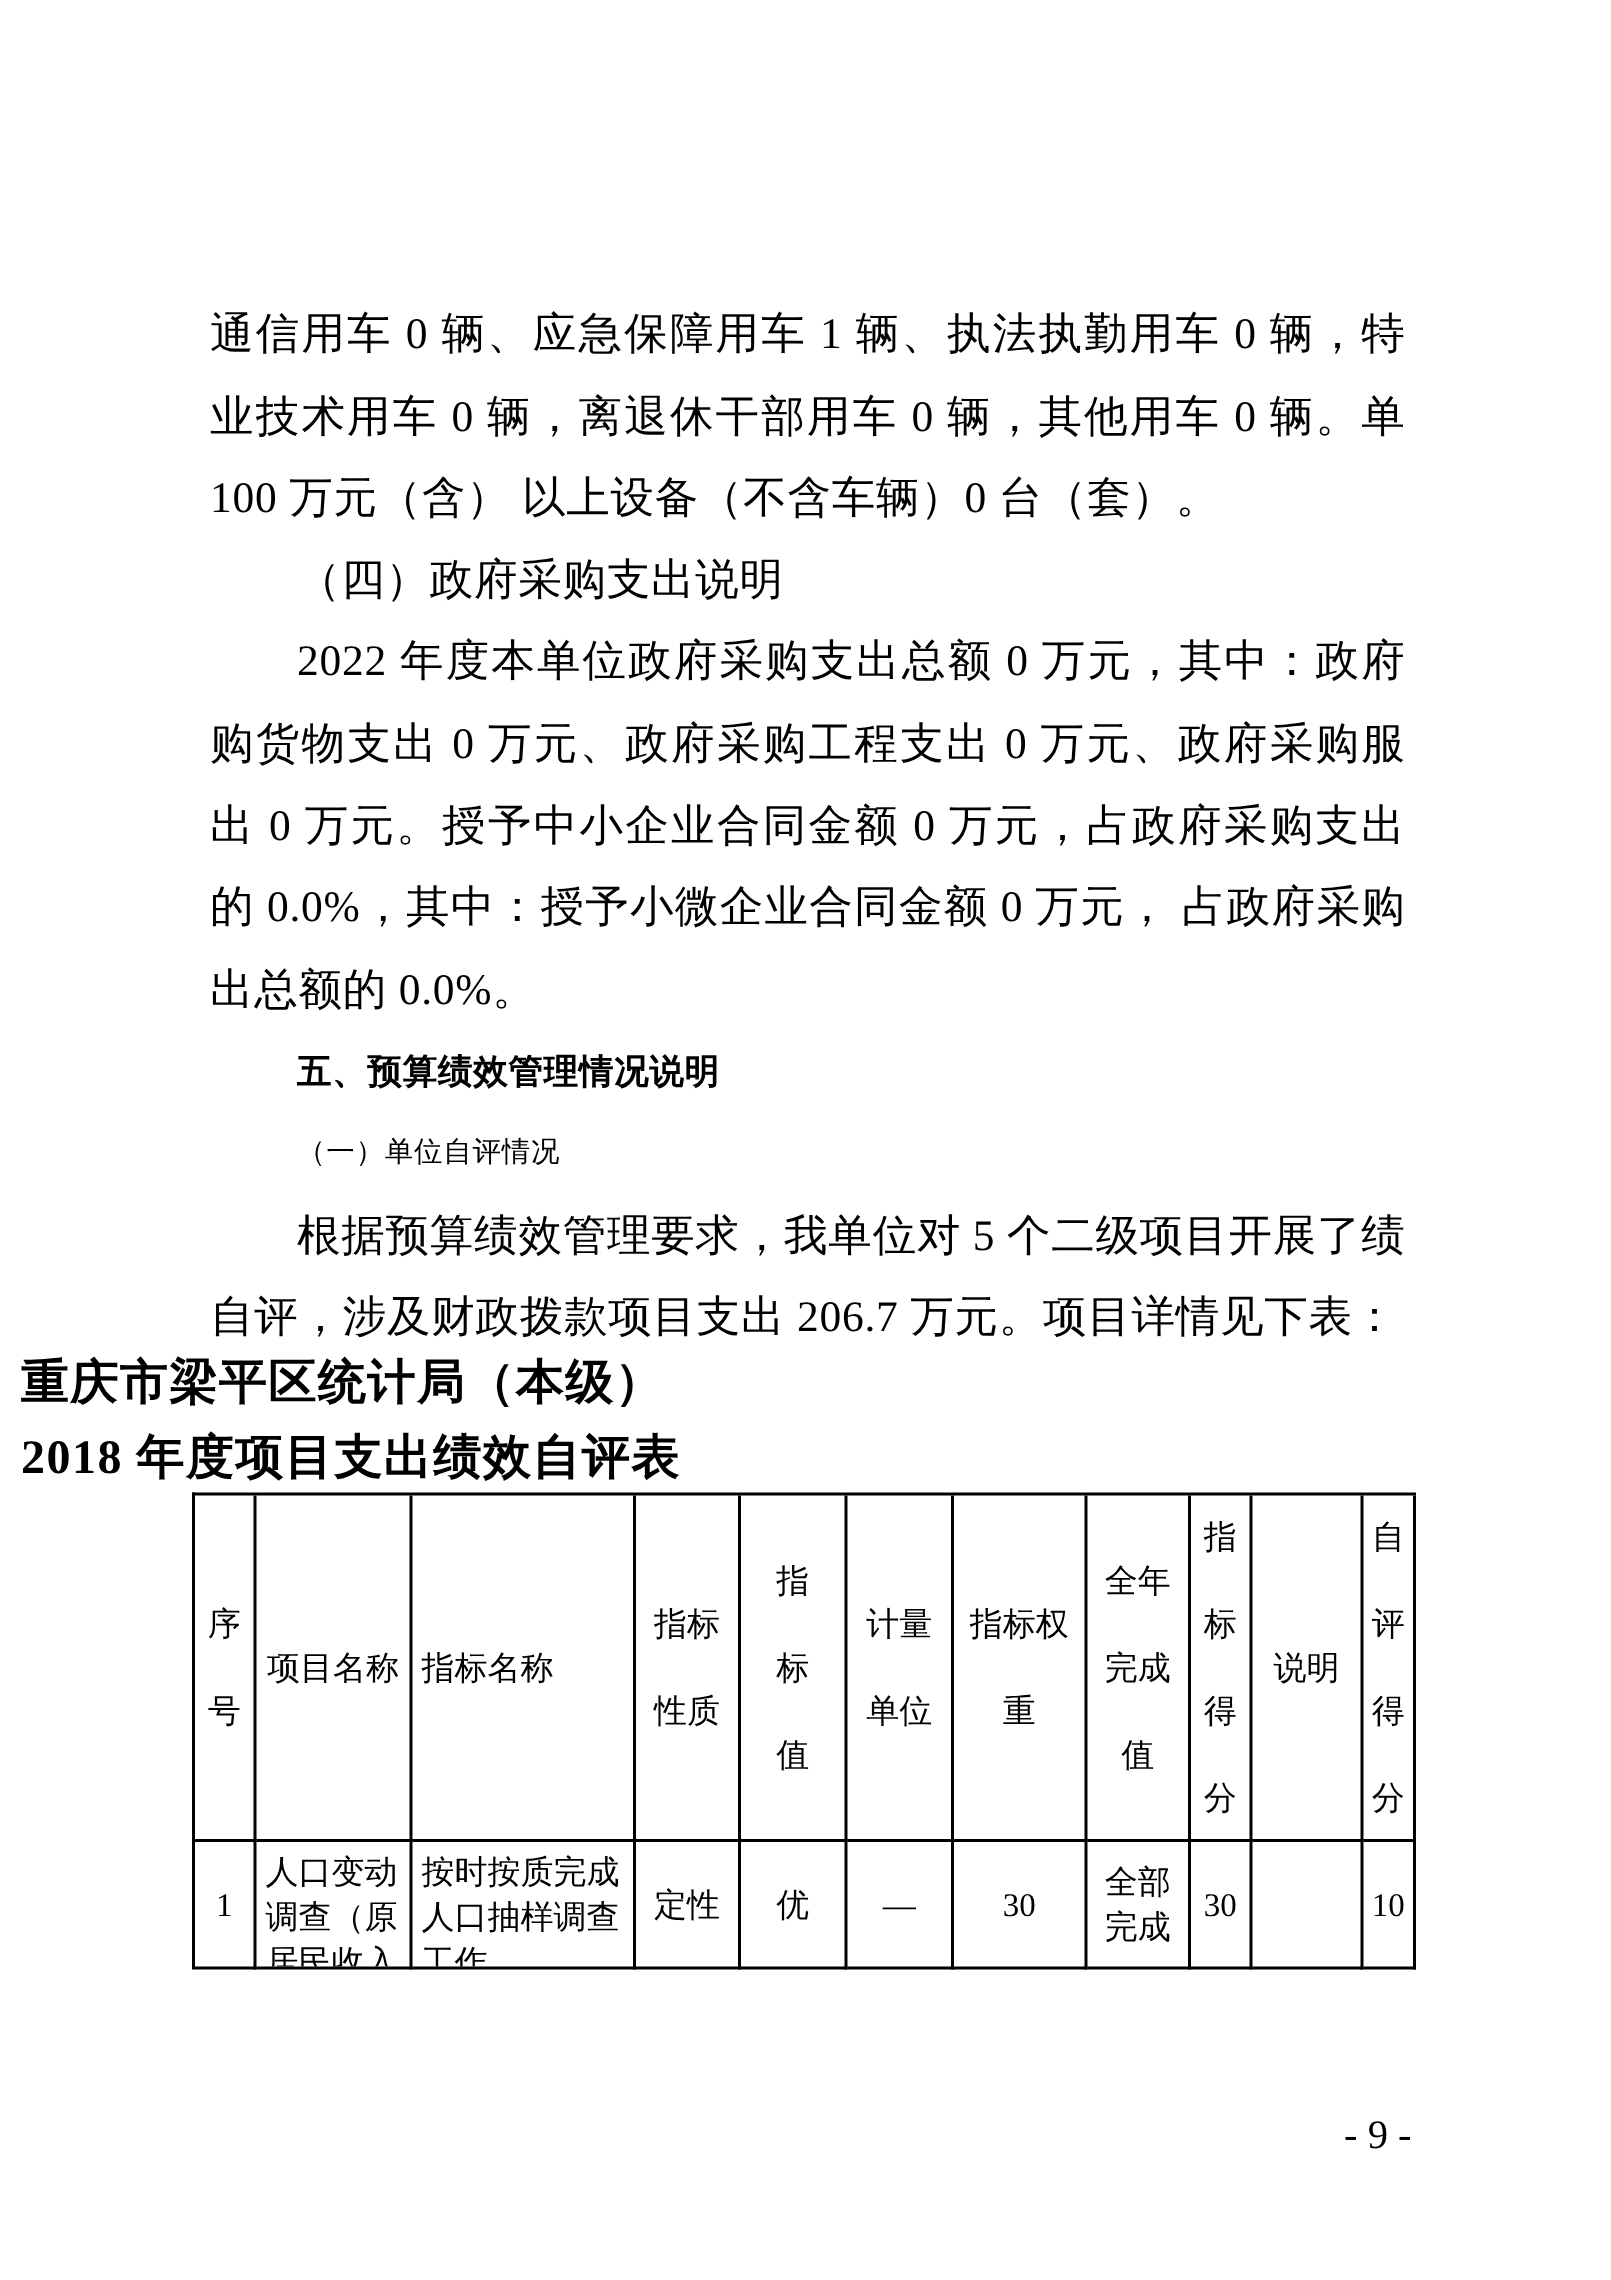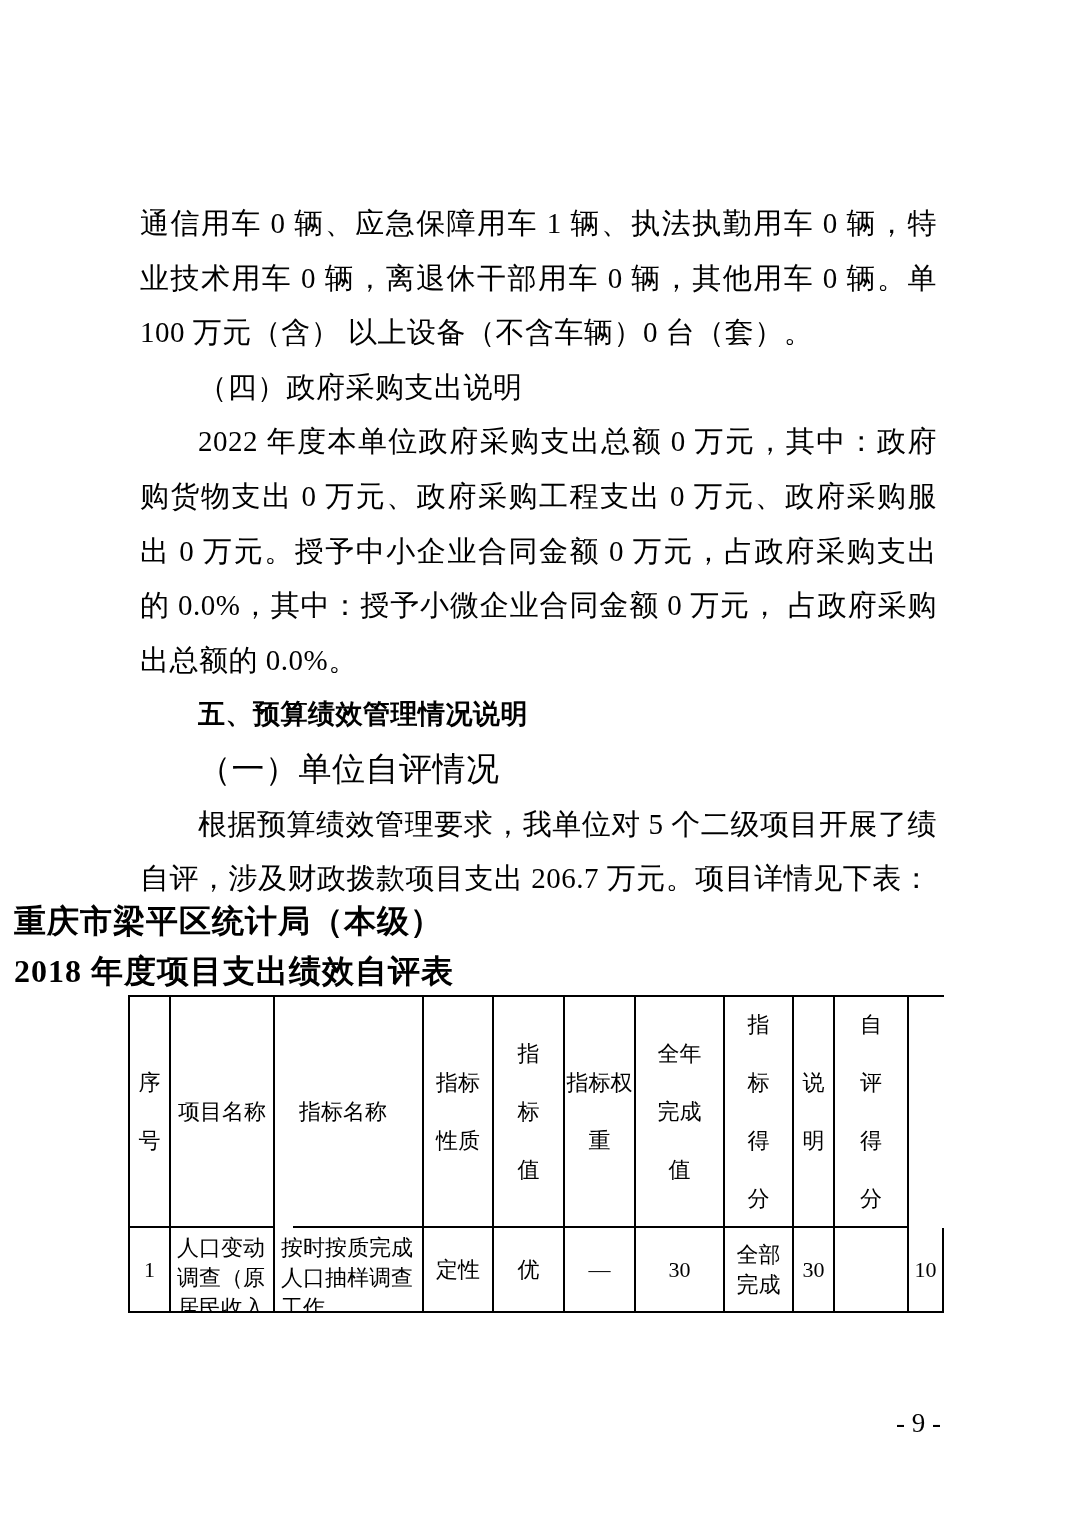--- a/index.html
+++ b/index.html
@@ -30,24 +30,24 @@
     text-align:justify;
     text-align-last:justify;
     text-justify:inter-character;
     overflow:hidden;
   }
   .line.last{text-align:left;font-family:Liberation Serif, serif;}
   .line.indent{text-indent:58px;}
   .line.heading-bold{
     font-family:"Liberation Sans","DejaVu Sans",sans-serif;
     font-weight:700;
-    font-size:27px;
+    font-size:23px;
   }
   .line.heading-kaiti{
-    font-size:33px;
+    font-size:19px;
   }
   
   .table-titles{
     position:absolute;
     top:896px;left:14px;width:100%;
     font-weight:700;
     font-size:32px;
     line-height:50px;
     letter-spacing:1px;
   }
@@ -71,21 +71,21 @@
     align-items:center;
     justify-content:center;
     text-align:center;
     white-space:pre-line;
     overflow:hidden;
     font-size:22px;
   }
   .thead .cell{height:231px;line-height:58px;}
   .tbody .cell{height:85px;line-height:30px;}
   
-  .thead .cell:nth-child(3){justify-content:flex-start;text-align:left;padding-left:6px;margin-left:18px;}
+  .thead .cell:nth-child(3){justify-content:flex-start;text-align:left;padding-left:6px;}
   
   .tbody .cell:nth-child(2),
   .tbody .cell:nth-child(3){
     justify-content:flex-start;
     align-items:flex-start;
     text-align:left;
     padding:5px 3px 12px 6px;
   }
   
   .page-num{
@@ -125,20 +125,22 @@
       <div class="trow thead">
         <div class="cell">序
 号</div>
         <div class="cell">项目名称</div>
         <div class="cell">指标名称</div>
         <div class="cell">指标
 性质</div>
         <div class="cell">指
 标
 值</div>
+        <div class="cell">计量
+单位</div>
         <div class="cell">指标权
 重</div>
         <div class="cell">全年
 完成
 值</div>
         <div class="cell">指
 标
 得
 分</div>
         <div class="cell">说明</div>

